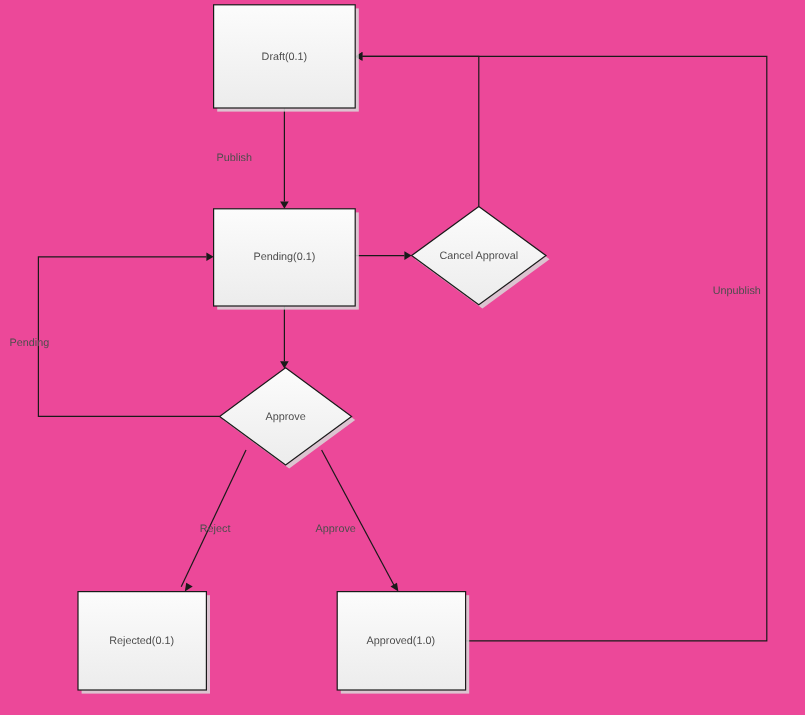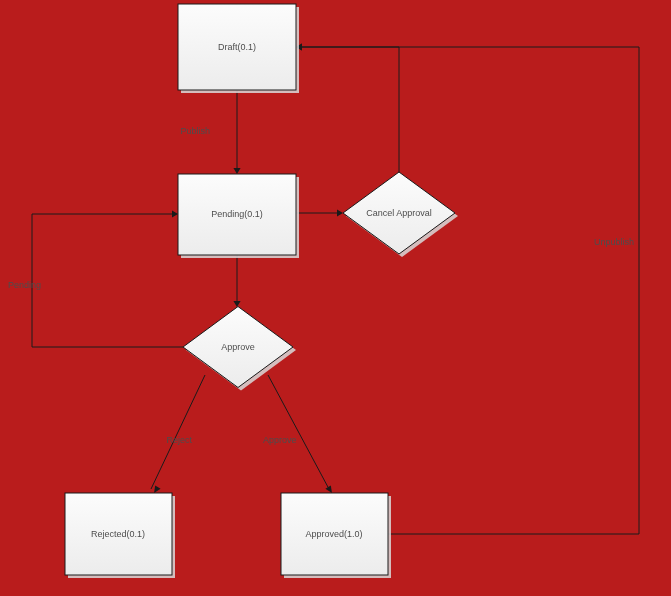--- a/index.html
+++ b/index.html
@@ -11,21 +11,21 @@
   body {
     width: 671px;
     height: 596px;
     font-family: "Liberation Sans", sans-serif;
     overflow: hidden;
   }
   #diagram-canvas {
     position: relative;
     width: 671px;
     height: 596px;
-    background: #b91c1c;
+    background: #ec4899;
   }
   svg.diagram {
     display: block;
     width: 671px;
     height: 596px;
   }
   .node-shape {
     fill: url(#nodeGradient);
     stroke: #1a1a1a;
     stroke-width: 1;

